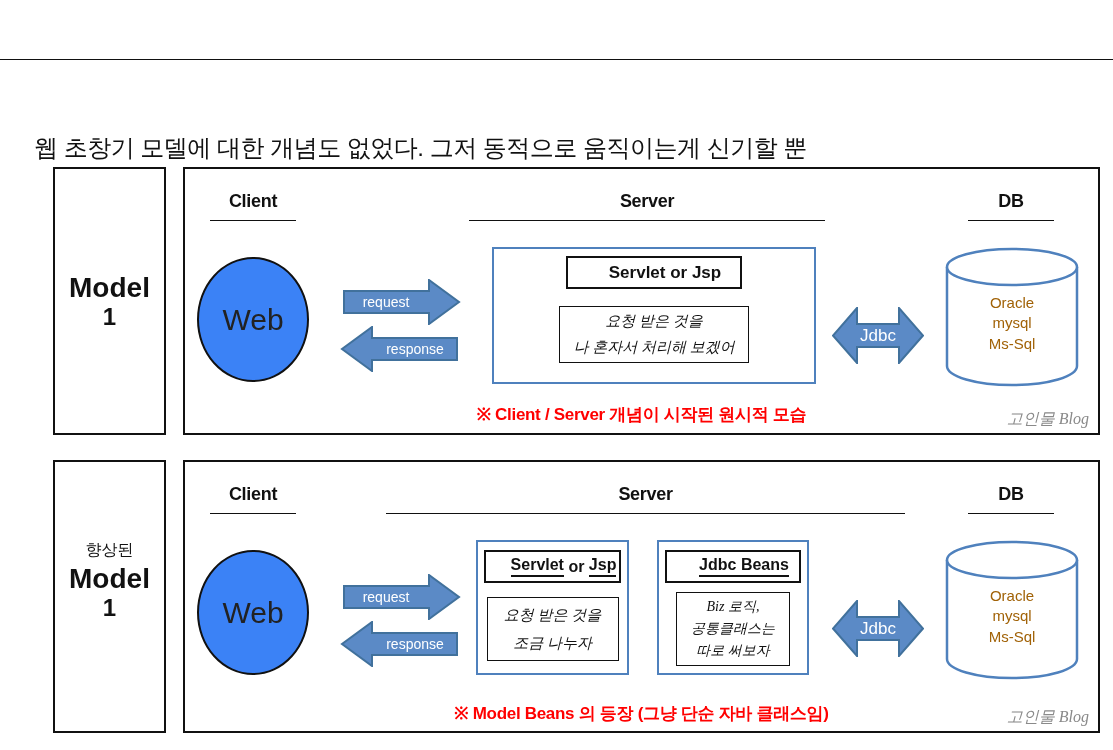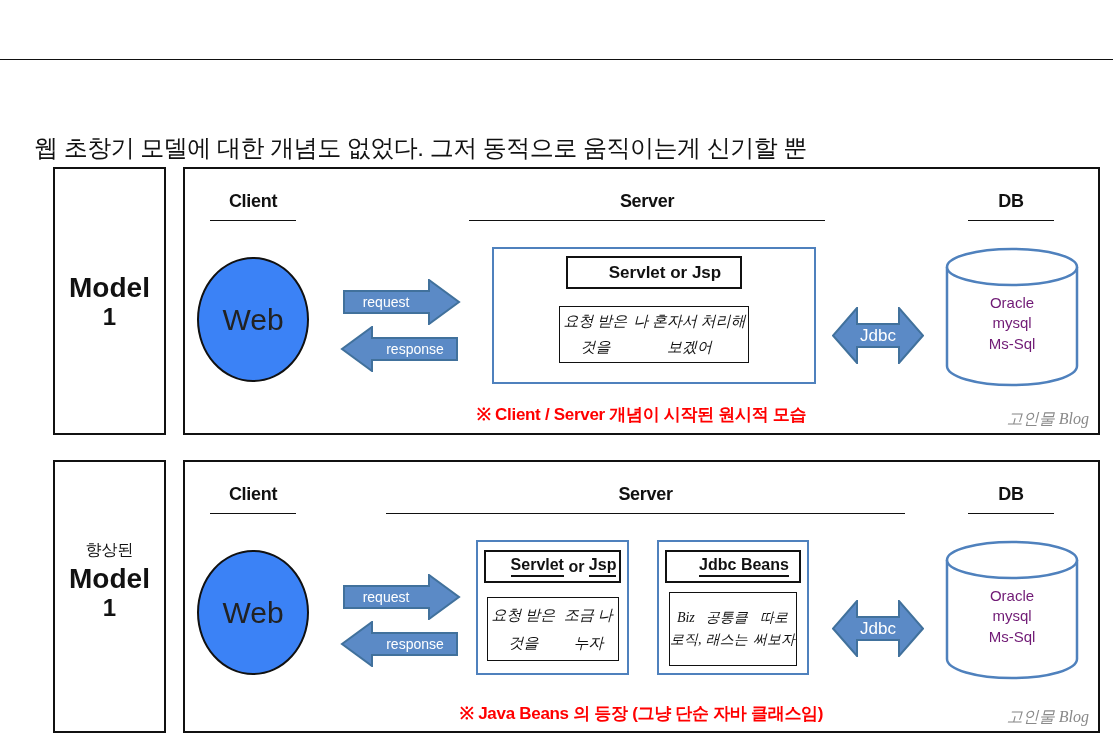--- a/index.html
+++ b/index.html
@@ -38,27 +38,27 @@
   .arrow polygon{fill:var(--arrow-fill);stroke:var(--arrow-stroke);stroke-width:2;}
   .arrow .lbl{position:absolute;color:#fff;font-size:14px;top:50%;transform:translateY(-50%);text-align:center;}
   .arrow.right .lbl{left:0;width:86px;}
   .arrow.left .lbl{left:32px;width:86px;}
   .arrow.double .lbl{left:0;width:100%;font-size:17px;}
 
   .server-box{position:absolute;border:2.5px solid var(--accent-blue);background:#fff;}
   .titlebox{border:2px solid #111;margin:0 auto;display:flex;align-items:center;justify-content:center;
     font-weight:bold;background:#fff;white-space:pre;padding-left:22px;}
   .u{border-bottom:2.5px solid #111;padding-bottom:1px;}
-  .notebox{border:1px solid #111;margin:0 auto;display:flex;flex-direction:row;align-items:center;justify-content:center;
+  .notebox{border:1px solid #111;margin:0 auto;display:flex;flex-direction:column;align-items:center;justify-content:center;
     font-family:"Liberation Serif", serif;font-style:italic;background:#fff;text-align:center;}
 
   .db-cyl{position:absolute;width:134px;height:140px;}
   .db-cyl svg{position:absolute;left:0;top:0;}
   .db-cyl path,.db-cyl ellipse{fill:#fff;stroke:var(--accent-blue);stroke-width:2.5;}
-  .db-cyl .lines{position:absolute;left:0;top:46px;width:100%;text-align:center;font-size:15px;line-height:1.35;color:#701a75;}
+  .db-cyl .lines{position:absolute;left:0;top:46px;width:100%;text-align:center;font-size:15px;line-height:1.35;color:#a16207;}
 
   .red-note{position:absolute;left:0;width:100%;text-align:center;color:var(--note-red);font-weight:bold;font-size:17px;letter-spacing:-0.3px;}
   .credit{position:absolute;right:9px;bottom:3px;font-size:16px;font-style:italic;color:var(--footer-gray);font-family:"Liberation Serif", serif;}
 </style>
 </head>
 <body>
 
 <div class="page">
 
   <div class="title-rule"></div>
@@ -181,21 +181,21 @@
       <div class="notebox" style="width:132px;height:64px;margin-top:14px;font-size:15px;line-height:1.9;">
         <span>요청 받은 것을</span>
         <span>조금 나누자</span>
       </div>
     </div>
 
     <div class="server-box" style="left:472px;top:78px;width:152px;height:135px;">
       <div class="titlebox" style="width:136px;height:33px;margin-top:8px;font-size:16px;">
         <span class="u">Jdbc Beans</span>
       </div>
-      <div class="notebox" style="width:128px;height:74px;margin-top:9px;font-size:14px;line-height:1.55;">
+      <div class="notebox" style="width:114px;height:74px;margin-top:9px;font-size:14px;line-height:1.55;">
         <span>Biz 로직,</span>
         <span>공통클래스는</span>
         <span>따로 써보자</span>
       </div>
     </div>
 
     <div class="arrow double" style="left:647px;top:138px;width:92px;height:57px;">
       <svg width="92" height="57" viewBox="0 0 92 57">
         <polygon points="25,1 1,28.5 25,56 25,40 67,40 67,56 91,28.5 67,1 67,17 25,17"></polygon>
       </svg>
@@ -207,17 +207,17 @@
         <path d="M2,20 L2,119 A65,19 0 0 0 132,119 L132,20"></path>
         <ellipse cx="67" cy="20" rx="65" ry="18"></ellipse>
       </svg>
       <div class="lines">
         <div>Oracle</div>
         <div>mysql</div>
         <div>Ms-Sql</div>
       </div>
     </div>
 
-    <div class="red-note" style="top:239px;">※ Java Beans 의 등장 (그냥 단순 자바 클래스임)</div>
+    <div class="red-note" style="top:239px;">※ Model Beans 의 등장 (그냥 단순 자바 클래스임)</div>
     <div class="credit">고인물 Blog</div>
   </div>
 
 </div>
 
 </body></html>

